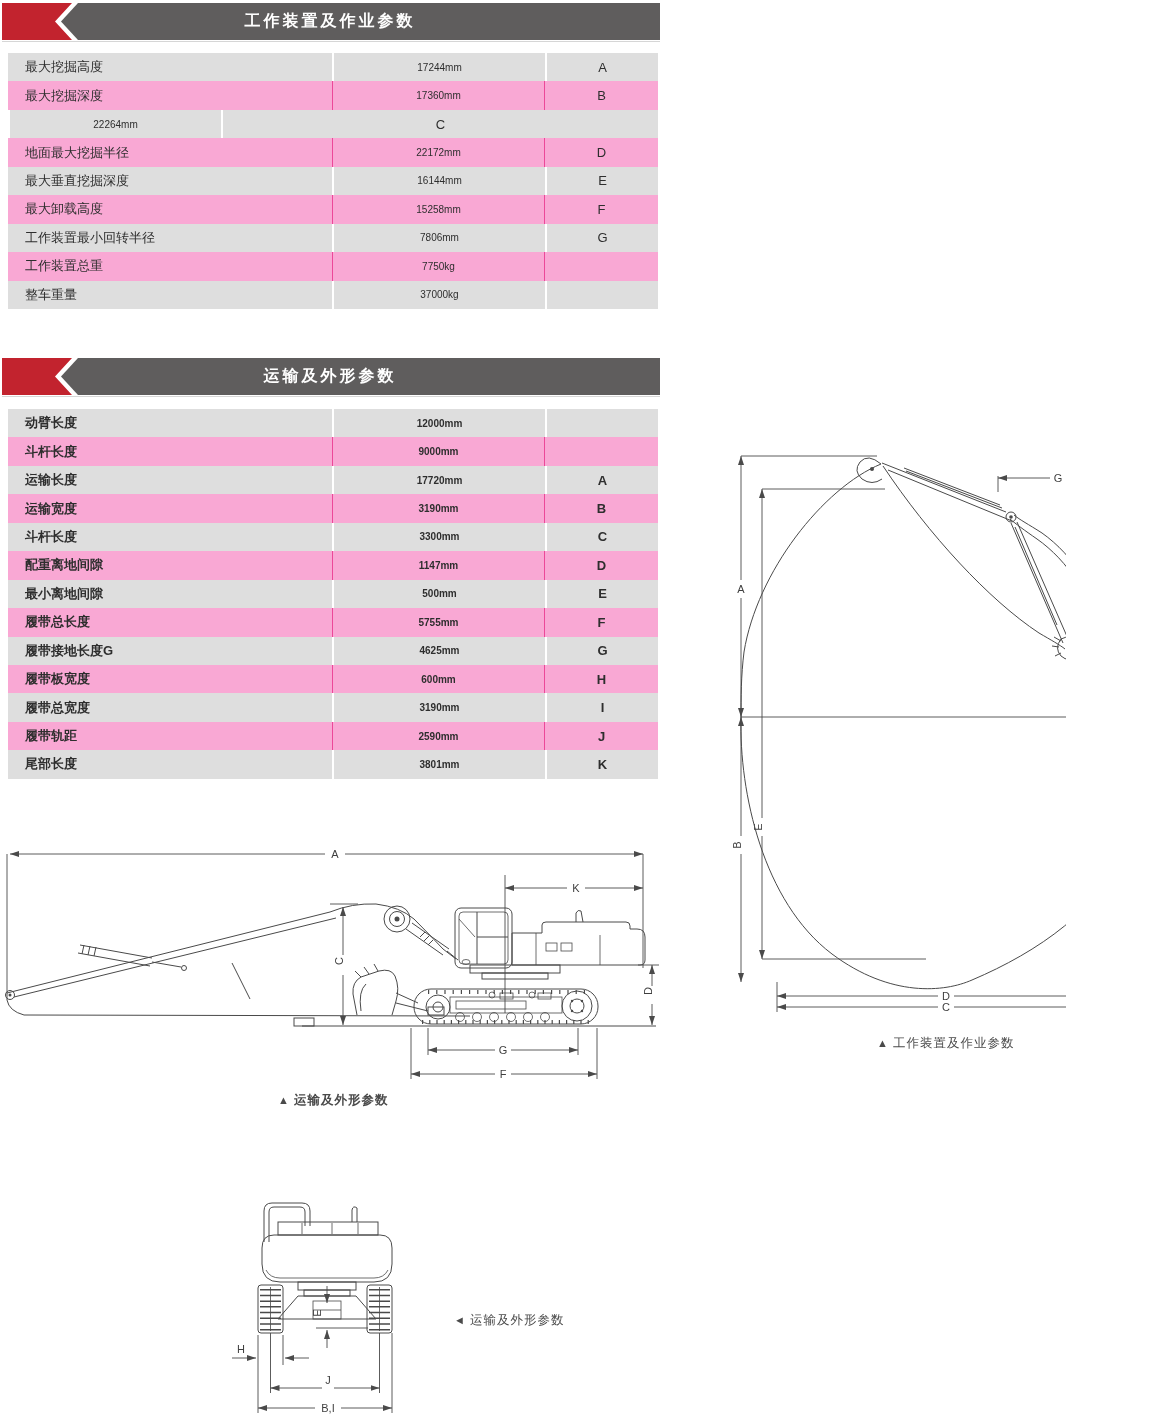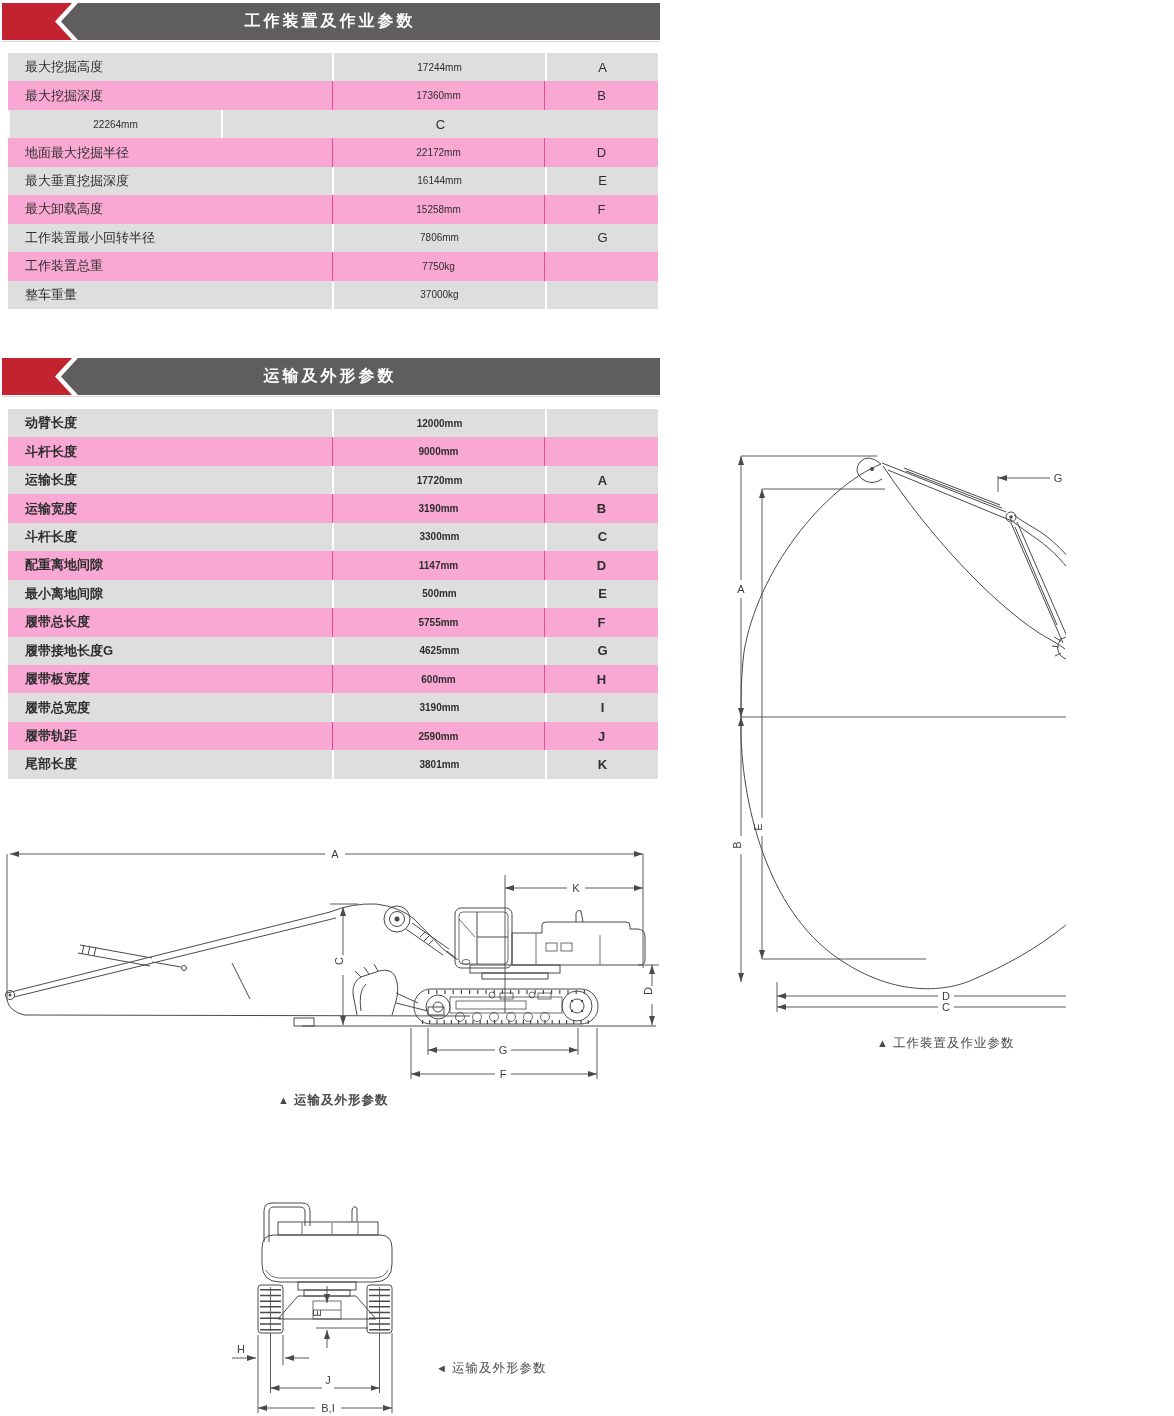--- a/index.html
+++ b/index.html
@@ -408,17 +408,17 @@
         <line x1="131" y1="218" x2="182" y2="218" marker-end="url(#m3)"></line>
       </g>
       <g>
         <text x="115" y="127" text-anchor="middle" font-size="10" transform="rotate(-90 111 127)">E</text>
         <text x="31" y="163" text-anchor="middle">H</text>
         <text x="118" y="194" text-anchor="middle">J</text>
         <text x="118" y="222" text-anchor="middle">B,I</text>
       </g>
     </svg>
   </div>
-  <div class="caption" style="left:436px;top:1312px;margin-top:48px;">
+  <div class="caption" style="left:454px;top:1312px;">
     <span class="tri">◄</span><span>运输及外形参数</span>
   </div>
 
 </div>
 
 </body></html>

